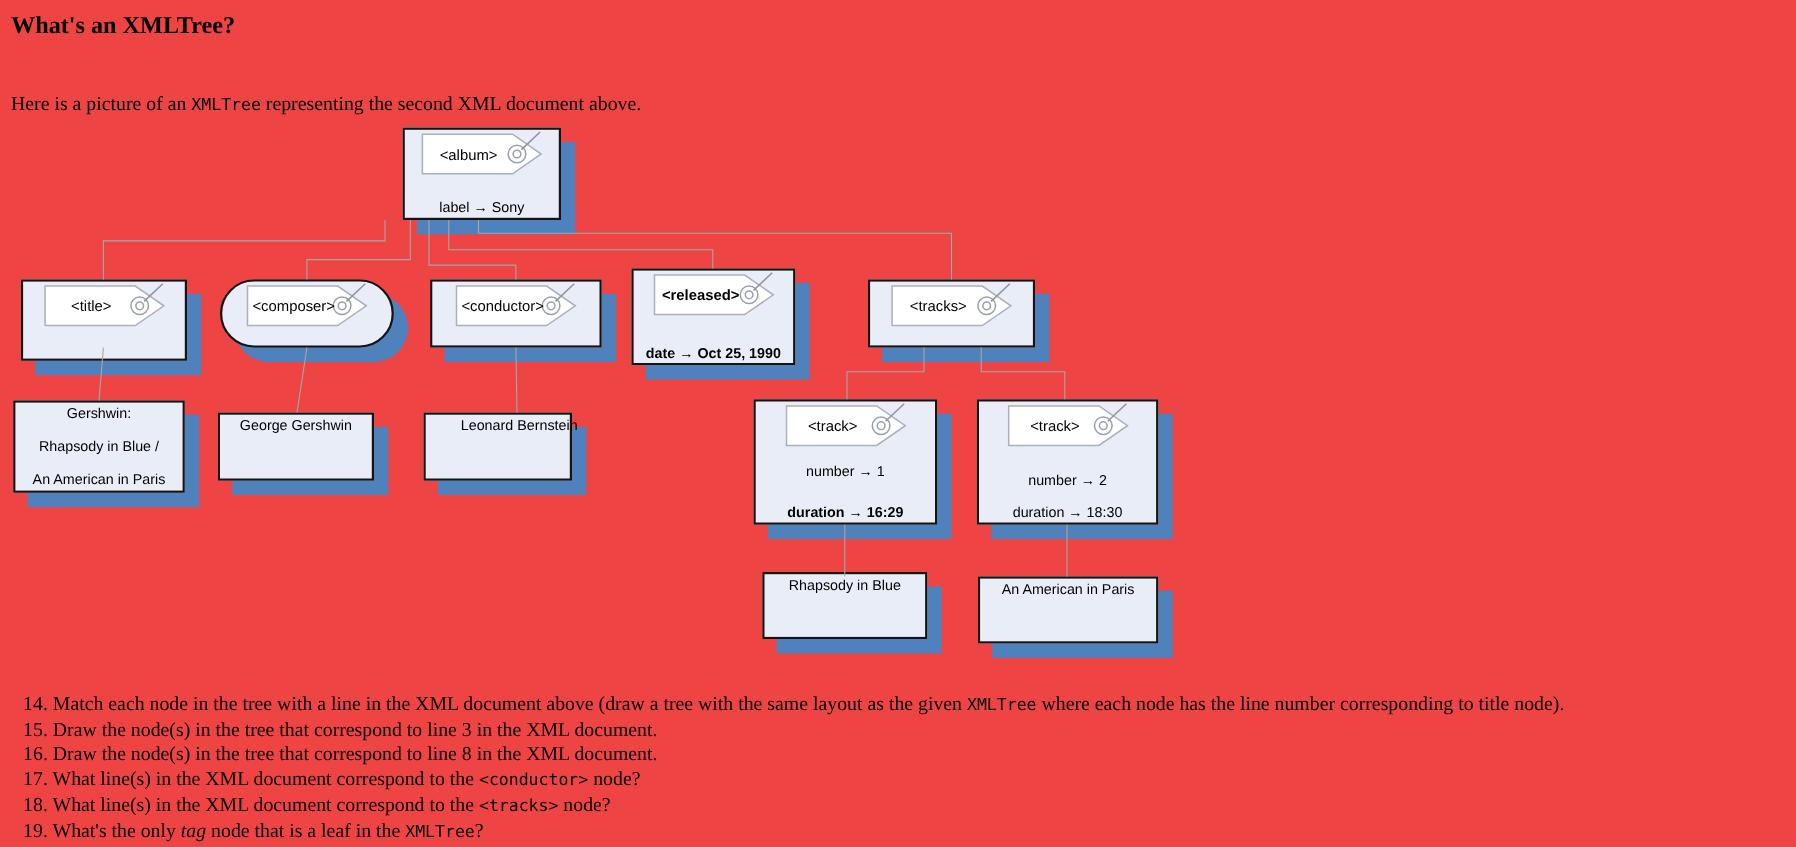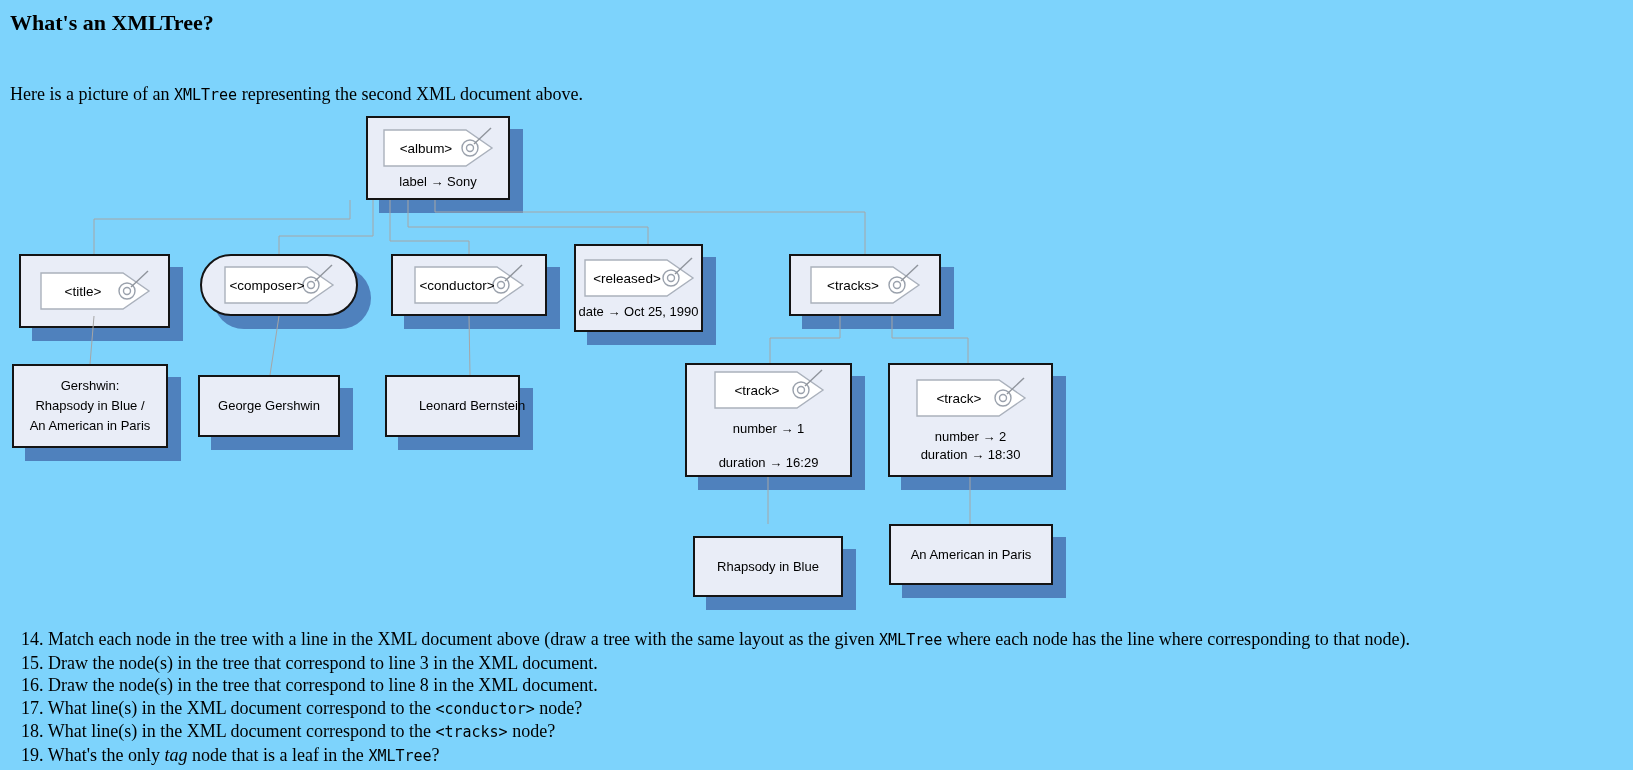--- a/index.html
+++ b/index.html
@@ -1,29 +1,29 @@
 <!DOCTYPE html>
 <html><head>
 <meta charset="utf-8">
 <style>
   html,body { margin:0; padding:0; background:#ffffff; }
-  .canvas { position:relative; width:1633px; height:770px; background:#7dd3fc; overflow:hidden;
+  .canvas { position:relative; width:1633px; height:770px; background:#ef4444; overflow:hidden;
             font-family:"Liberation Serif", serif; color:#000; }
 
   .heading { position:absolute; left:10px; top:10px; font-size:22px; font-weight:bold; }
   .intro   { position:absolute; left:10px; top:84px; font-size:18px; white-space:nowrap; }
 
   .seg-serif  { font-family:"Liberation Serif", serif; }
   .seg-mono   { font-family:"DejaVu Sans Mono", monospace; font-size:15px; }
   .seg-italic { font-style:italic; }
 
   
   .node { position:absolute; box-sizing:border-box; background:#e9edf7; border:2px solid #141414;
           box-shadow:13px 13px 0 #4f81bd; z-index:1; display:flex; flex-direction:column;
-          align-items:center; justify-content:center; }
+          align-items:center; justify-content:space-between; }
   .tag-icon { display:block; flex:0 0 auto; }
   .tag-shape { fill:#ffffff; stroke:#aab1bc; stroke-width:1.4; }
   .tag-hole  { fill:none; stroke:#9aa1ac; stroke-width:1.4; }
   .tag-string{ stroke:#8f949c; stroke-width:1.4; }
   .tag-label { font-family:"Liberation Sans", sans-serif; font-size:13.5px; fill:#000; }
   .attr { font-family:"Liberation Sans", sans-serif; font-size:13px; line-height:18px;
           color:#000; margin-top:3px; white-space:nowrap; }
   .text-node { text-align:center; }
   .tline { font-family:"Liberation Sans", sans-serif; font-size:13px; line-height:20px; white-space:nowrap; }
 
@@ -90,21 +90,21 @@
   <div class="node" style="left:391px;top:254px;width:156px;height:62px;">
     <svg class="tag-icon" width="112" height="44">
       <polygon class="tag-shape" points="2,4 84,4 110,22 84,40 2,40"></polygon>
       <circle class="tag-hole" cx="88" cy="22" r="8"></circle>
       <circle class="tag-hole" cx="88" cy="22" r="3.5"></circle>
       <line class="tag-string" x1="92" y1="18" x2="109" y2="2"></line>
       <text class="tag-label" x="44" y="27" text-anchor="middle">&lt;conductor&gt;</text>
     </svg>
   </div>
 
-  <div class="node" style="left:574px;top:244px;width:129px;height:88px;">
+  <div class="node" style="left:574px;top:244px;width:149px;height:88px;font-weight:bold;">
     <svg class="tag-icon" width="112" height="44">
       <polygon class="tag-shape" points="2,4 84,4 110,22 84,40 2,40"></polygon>
       <circle class="tag-hole" cx="88" cy="22" r="8"></circle>
       <circle class="tag-hole" cx="88" cy="22" r="3.5"></circle>
       <line class="tag-string" x1="92" y1="18" x2="109" y2="2"></line>
       <text class="tag-label" x="44" y="27" text-anchor="middle">&lt;released&gt;</text>
     </svg>
     <div class="attr">date → Oct 25, 1990</div>
   </div>
 
@@ -134,45 +134,45 @@
 
   <div class="node" style="left:685px;top:363px;width:167px;height:114px;">
     <svg class="tag-icon" width="112" height="44">
       <polygon class="tag-shape" points="2,4 84,4 110,22 84,40 2,40"></polygon>
       <circle class="tag-hole" cx="88" cy="22" r="8"></circle>
       <circle class="tag-hole" cx="88" cy="22" r="3.5"></circle>
       <line class="tag-string" x1="92" y1="18" x2="109" y2="2"></line>
       <text class="tag-label" x="44" y="27" text-anchor="middle">&lt;track&gt;</text>
     </svg>
     <div class="attr" style="margin-top:8px;">number → 1</div>
-    <div class="attr" style="margin-top:16px;">duration → 16:29</div>
+    <div class="attr" style="margin-top:16px;font-weight:bold;">duration → 16:29</div>
   </div>
 
   <div class="node" style="left:888px;top:363px;width:165px;height:114px;">
     <svg class="tag-icon" width="112" height="44">
       <polygon class="tag-shape" points="2,4 84,4 110,22 84,40 2,40"></polygon>
       <circle class="tag-hole" cx="88" cy="22" r="8"></circle>
       <circle class="tag-hole" cx="88" cy="22" r="3.5"></circle>
       <line class="tag-string" x1="92" y1="18" x2="109" y2="2"></line>
       <text class="tag-label" x="44" y="27" text-anchor="middle">&lt;track&gt;</text>
     </svg>
     <div class="attr" style="margin-top:8px;">number → 2</div>
     <div class="attr" style="margin-top:0;">duration → 18:30</div>
   </div>
 
-  <div class="node text-node" style="left:693px;top:536px;width:150px;height:61px;">
+  <div class="node text-node" style="left:693px;top:520px;width:150px;height:61px;">
     <div class="tline">Rhapsody in Blue</div>
   </div>
 
   <div class="node text-node" style="left:889px;top:524px;width:164px;height:61px;">
     <div class="tline">An American in Paris</div>
   </div>
 
   <div class="questions">
-    <div class="question"><span class="seg-serif">14. Match each node in the tree with a line in the XML document above (draw a tree with the same layout as the given </span><span class="seg-mono">XMLTree</span><span class="seg-serif"> where each node has the line where corresponding to that node).</span></div>
+    <div class="question"><span class="seg-serif">14. Match each node in the tree with a line in the XML document above (draw a tree with the same layout as the given </span><span class="seg-mono">XMLTree</span><span class="seg-serif"> where each node has the line number corresponding to title node).</span></div>
     <div class="question"><span class="seg-serif">15. Draw the node(s) in the tree that correspond to line 3 in the XML document.</span></div>
     <div class="question"><span class="seg-serif">16. Draw the node(s) in the tree that correspond to line 8 in the XML document.</span></div>
     <div class="question"><span class="seg-serif">17. What line(s) in the XML document correspond to the </span><span class="seg-mono">&lt;conductor&gt;</span><span class="seg-serif"> node?</span></div>
     <div class="question"><span class="seg-serif">18. What line(s) in the XML document correspond to the </span><span class="seg-mono">&lt;tracks&gt;</span><span class="seg-serif"> node?</span></div>
     <div class="question"><span class="seg-serif">19. What's the only </span><span class="seg-italic">tag</span><span class="seg-serif"> node that is a leaf in the </span><span class="seg-mono">XMLTree</span><span class="seg-serif">?</span></div>
   </div>
 
 </div>
 
 </body></html>

